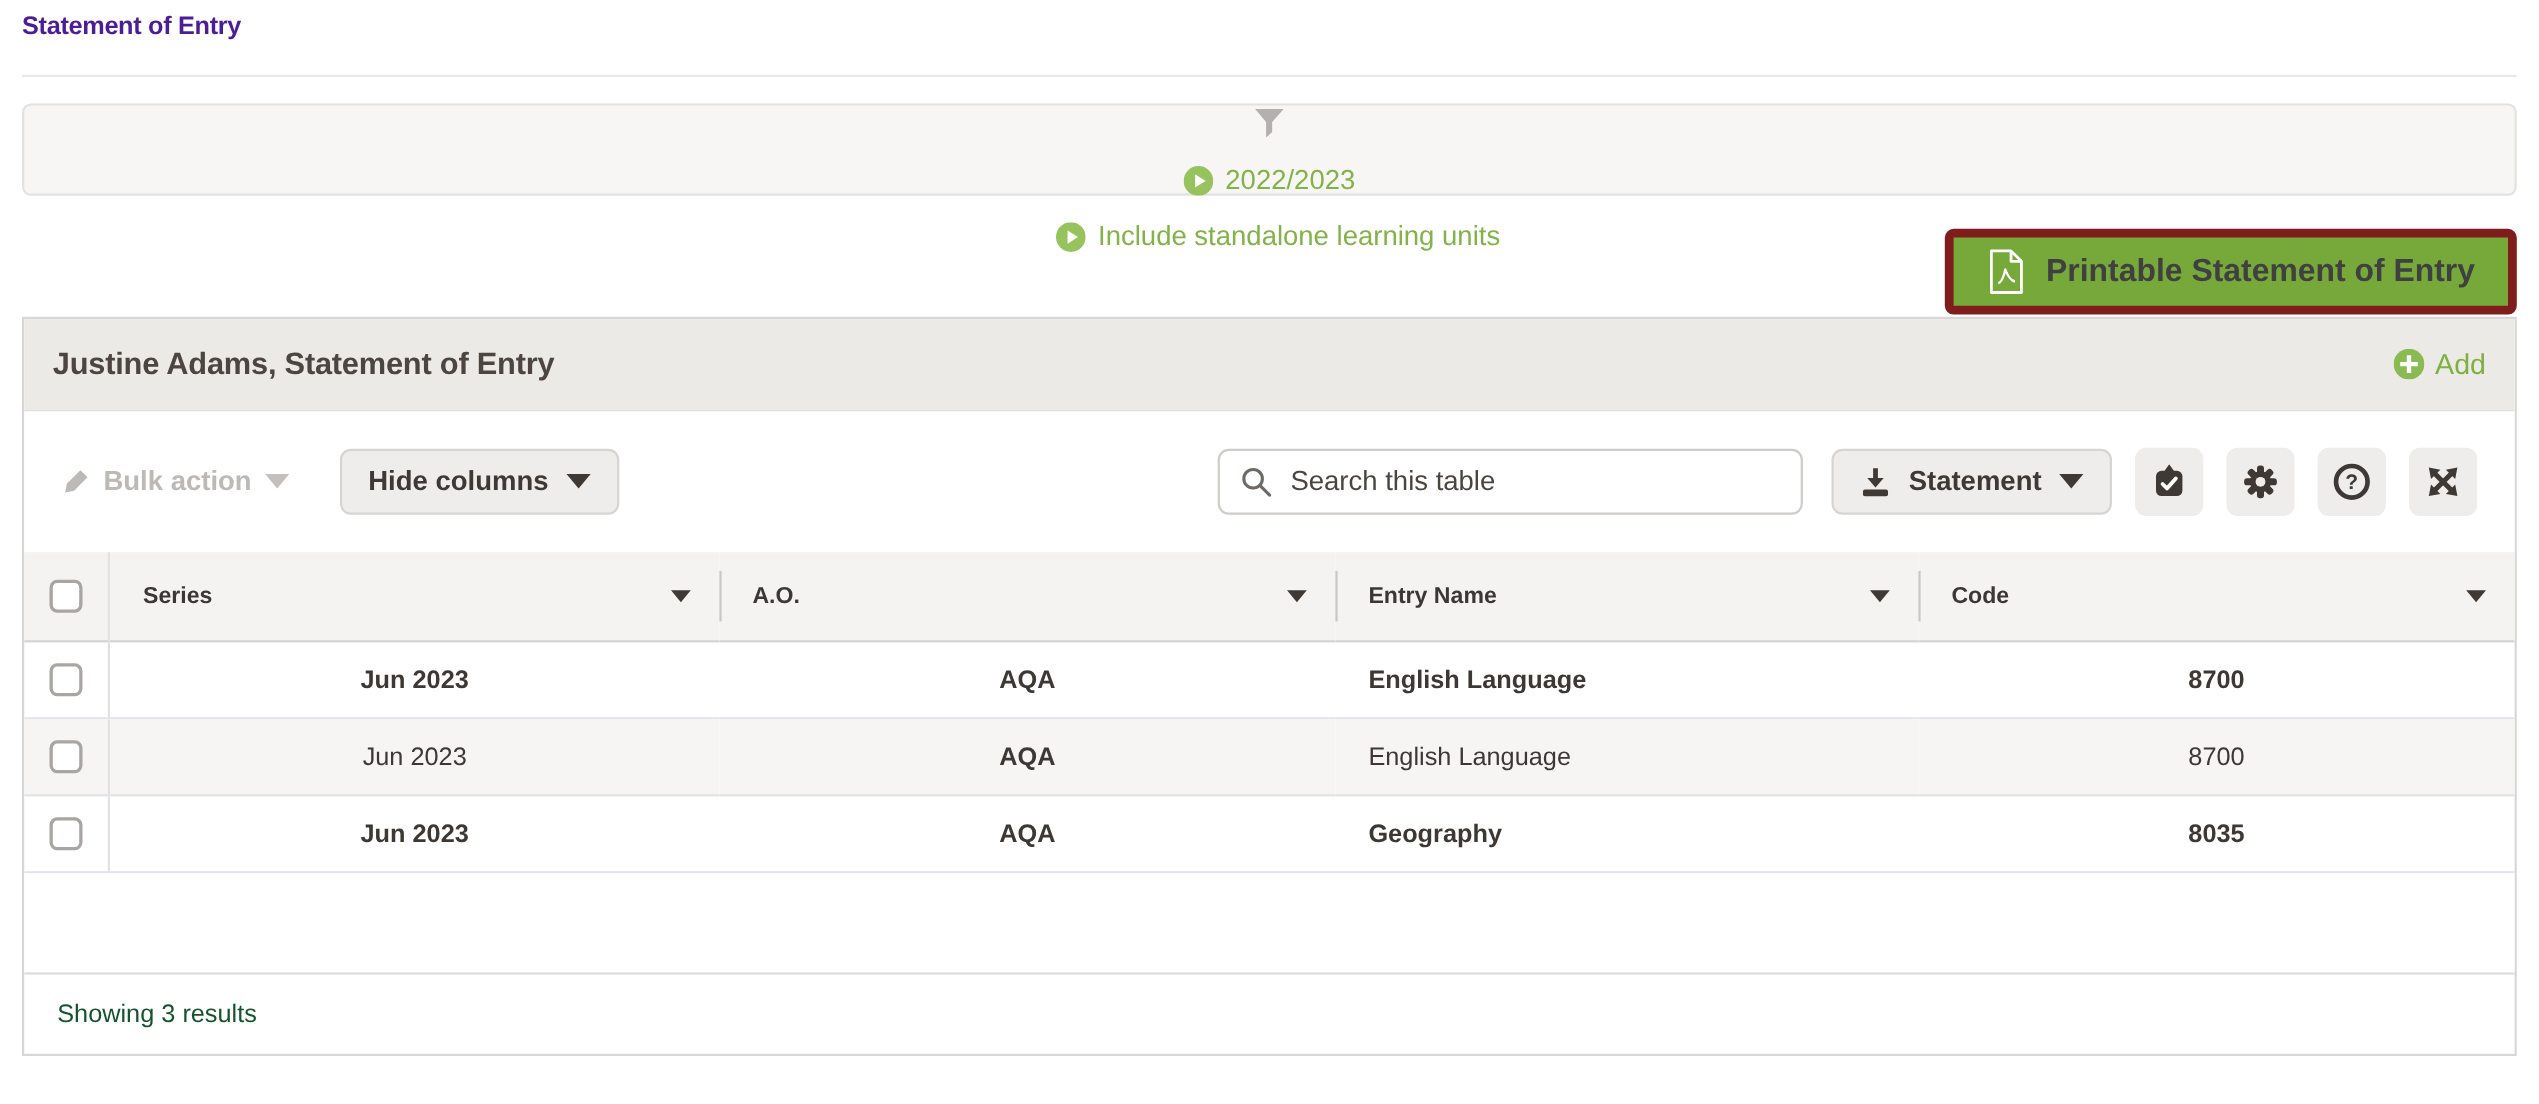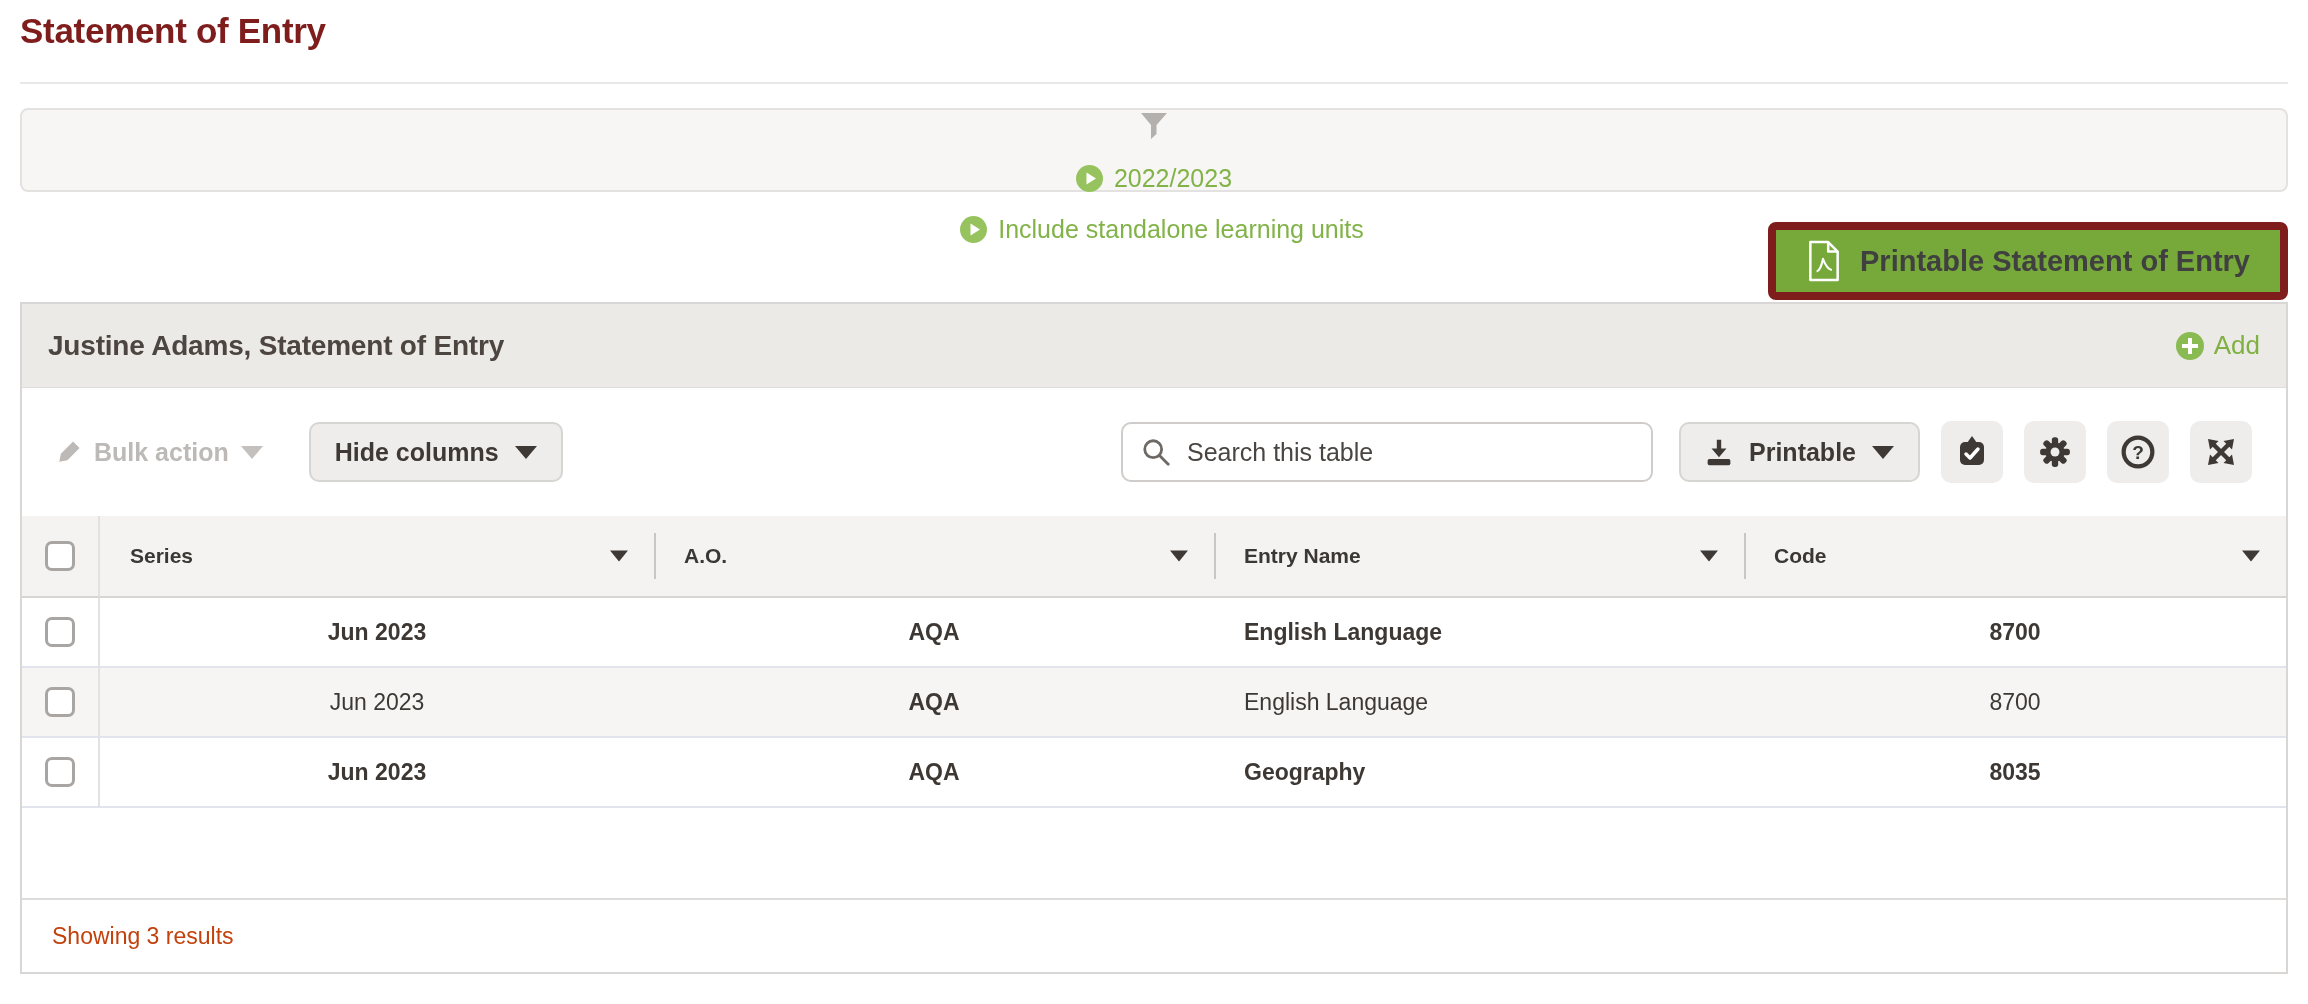--- a/index.html
+++ b/index.html
@@ -5,21 +5,21 @@
   * { box-sizing: border-box; }
   html, body { margin:0; padding:0; background:#fff; }
   body {
     width:2308px; height:1004px; overflow:hidden;
     font-family:"Liberation Sans", sans-serif;
     color:#3e3935;
   }
   .page { padding:0 20px; }
 
   
-  .page-title { margin:0; padding-top:10px; font-size:35px; line-height:1.2; font-weight:bold; color:#7f1d1d; letter-spacing:-0.3px; }
+  .page-title { margin:0; padding-top:10px; font-size:23px; line-height:1.2; font-weight:bold; color:#4c1d95; letter-spacing:-0.3px; }
   .title-divider { height:2px; background:#e9e8e6; margin-top:30px; }
 
   
   .filter-bar {
     margin-top:24px; height:84px; border:2px solid #e3e2e0; border-radius:8px;
     background:#f7f6f4; display:flex; align-items:center; padding:0 24px; gap:22px;flex-direction:column;
   }
   .filter-item { display:flex; align-items:center; gap:11px; color:#82b349; font-size:25px; cursor:pointer; }
   .filter-item + .filter-item { margin-left:16px; }
 
@@ -83,21 +83,21 @@
   .checkbox {
     display:inline-block; width:30px; height:30px; background:#fff;
     border:3px solid #a8a5a2; border-radius:7px; vertical-align:middle; cursor:pointer;
   }
   tbody td { height:70px; border-bottom:2px solid #e1e3ed; font-size:23px; color:#3d3834; text-align:center; padding:0; }
   tbody td.entry { text-align:left; padding-left:30px; }
   tbody tr.striped td { background:#f6f5f3; }
   tbody td.b { font-weight:bold; }
   tbody tr.filler td { height:90px; border-bottom:none; border-right:none; background:#fff; }
 
-  .panel-footer { border-top:2px solid #dedcda; height:74px; display:flex; align-items:center; padding:1px 30px; font-size:23px; color:#c2410c; }
+  .panel-footer { border-top:2px solid #dedcda; height:74px; display:flex; align-items:center; padding:1px 30px; font-size:23px; color:#14532d; }
 
   svg { display:block; }
 </style>
 </head>
 <body>
 
 <div class="page">
 
   <h1 class="page-title">Statement of Entry</h1>
   <div class="title-divider"></div>
@@ -183,21 +183,21 @@
         <input type="text" placeholder="Search this table" style="">
       </div>
 
       <button class="btn-gray download">
         <span>
           <svg width="28" height="28" viewBox="0 0 32 32" fill="#3e3935">
               <path d="M13.5 2 h5 v10 h6 l-8.5 10 -8.5 -10 h6 z"></path>
               <rect x="3" y="24" width="26" height="7" rx="2"></rect>
             </svg>
         </span>
-        <span>Printable</span>
+        <span>Statement</span>
         <span class="caret"></span>
       </button>
 
       <button class="icon-btn">
         <span>
           <svg width="32" height="32" viewBox="0 0 32 32">
               <path d="M16 0 l5 7 h-10 z" fill="#3e3935"></path>
               <rect x="4" y="6" width="24" height="23" rx="5" fill="#3e3935"></rect>
               <path d="M10 18 l4 4 8 -9" stroke="#fff" stroke-width="3.5" fill="none" stroke-linecap="round" stroke-linejoin="round"></path>
             </svg>

